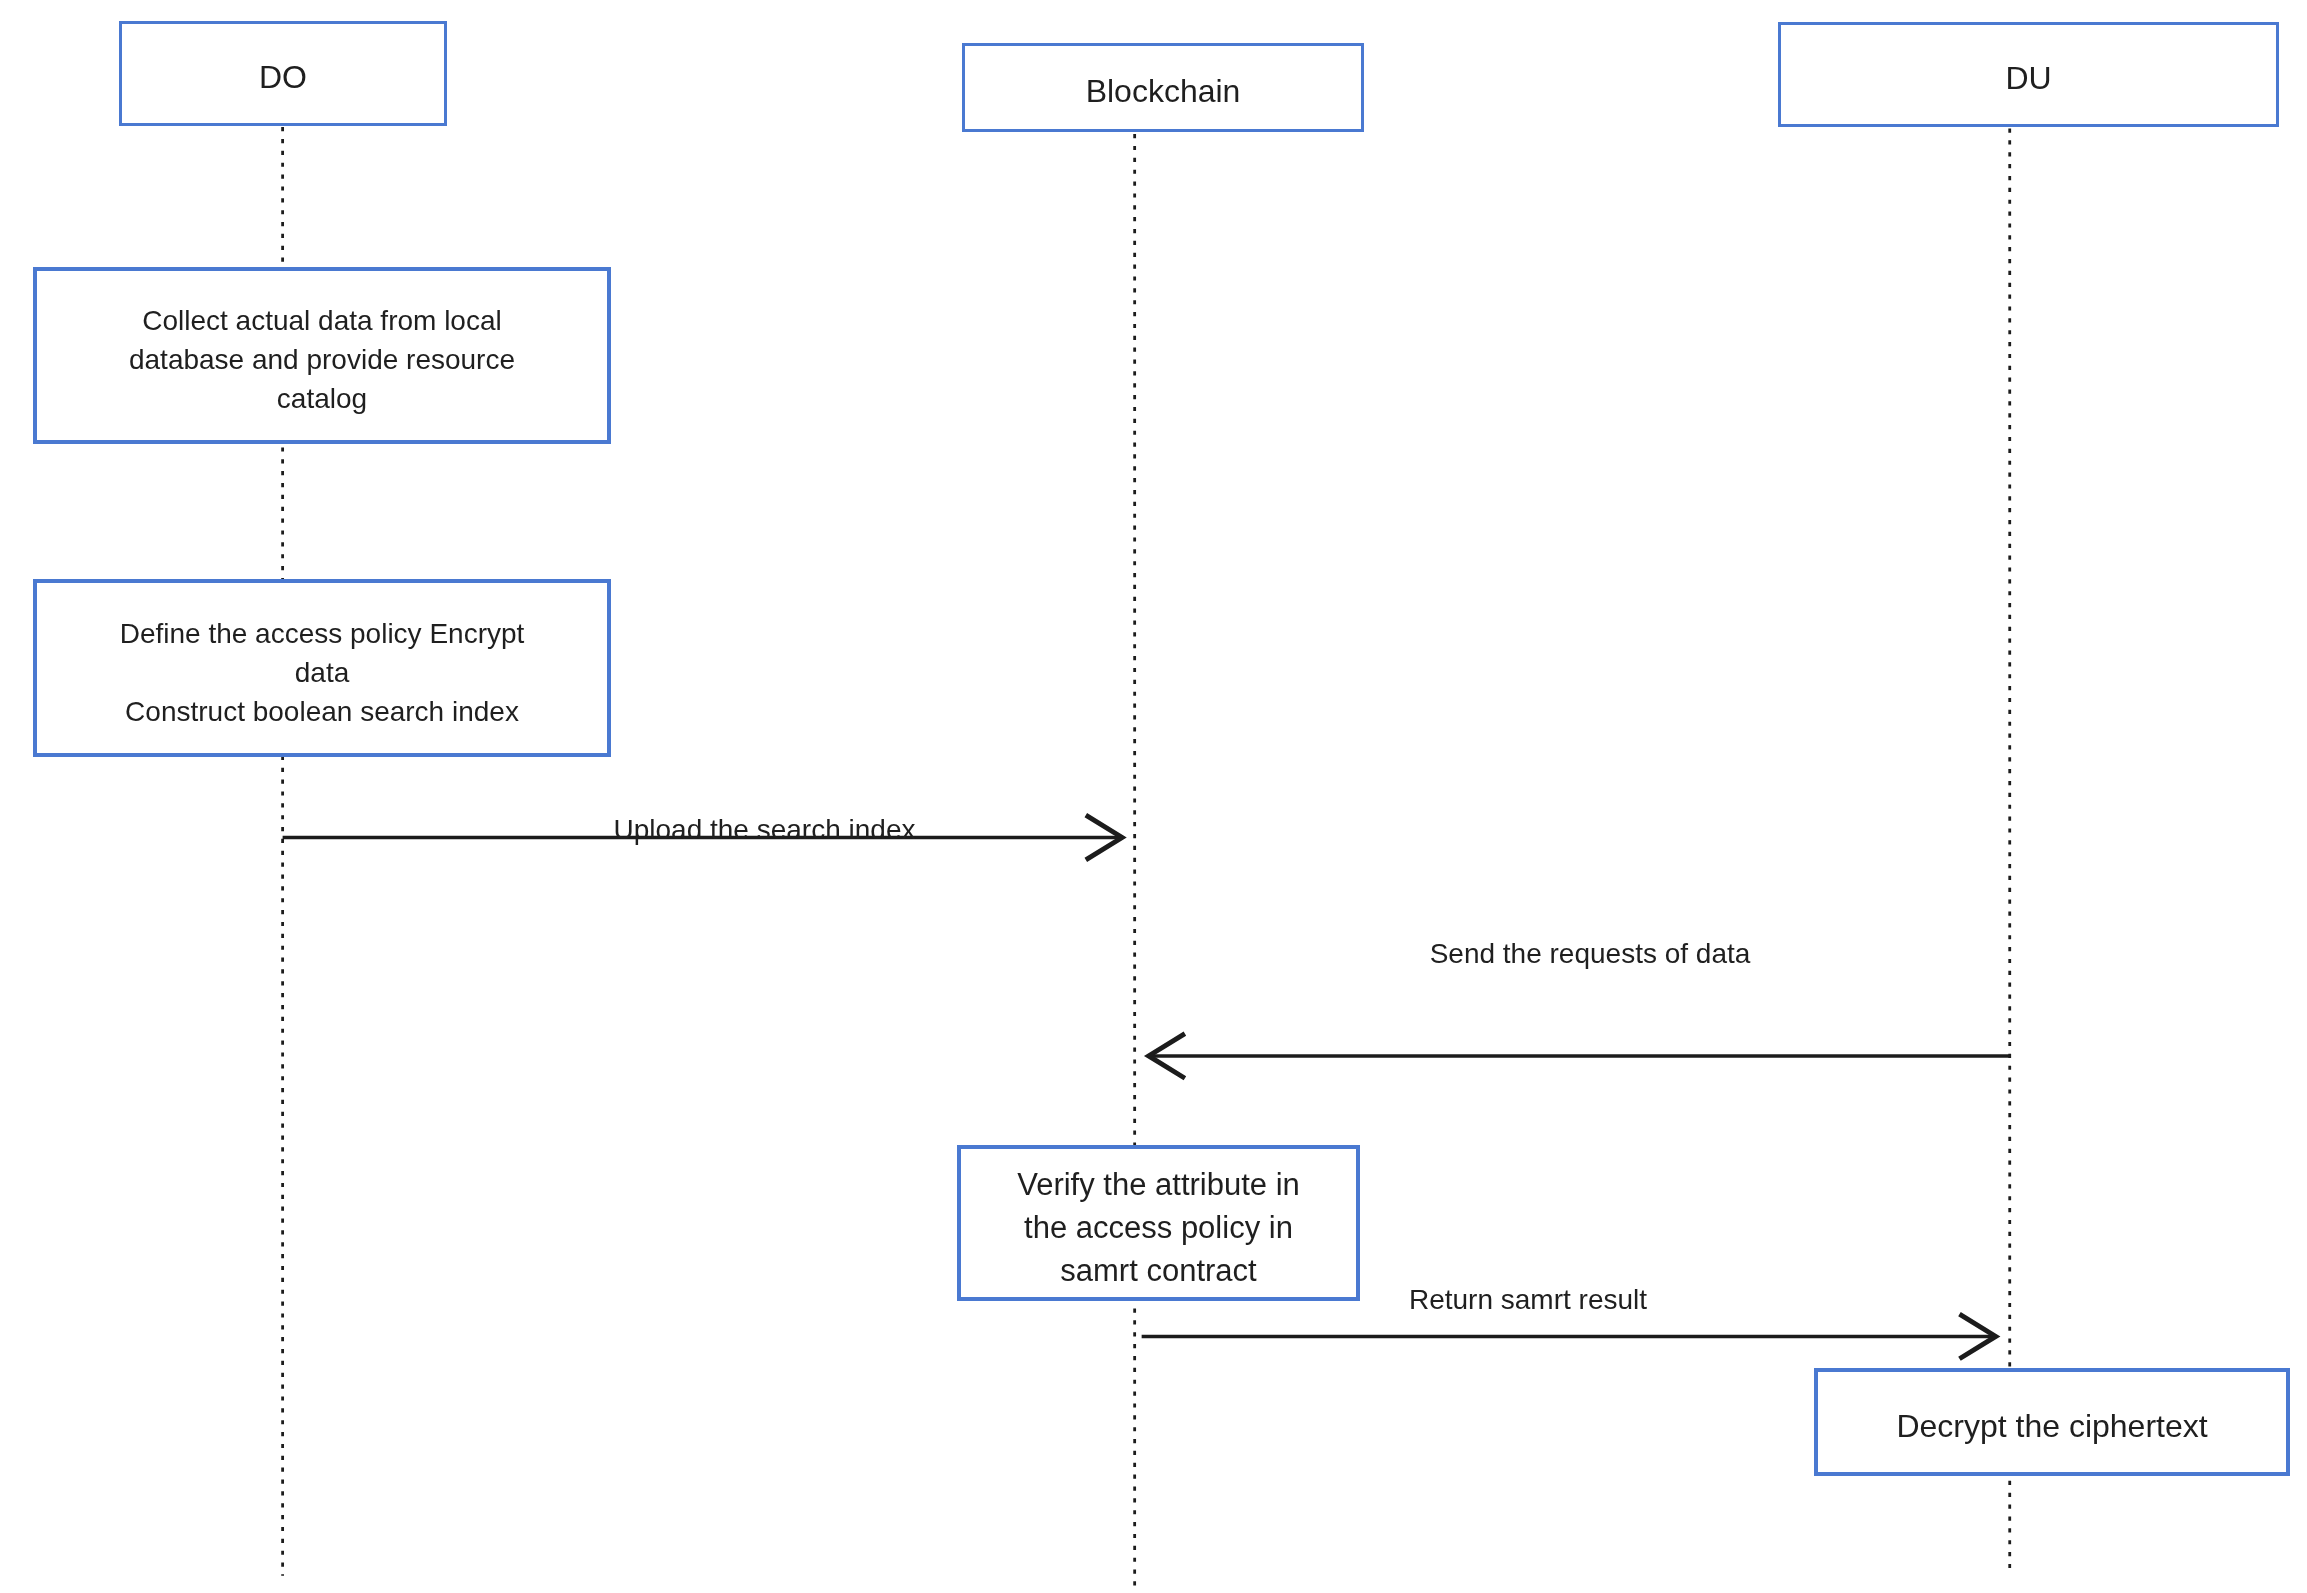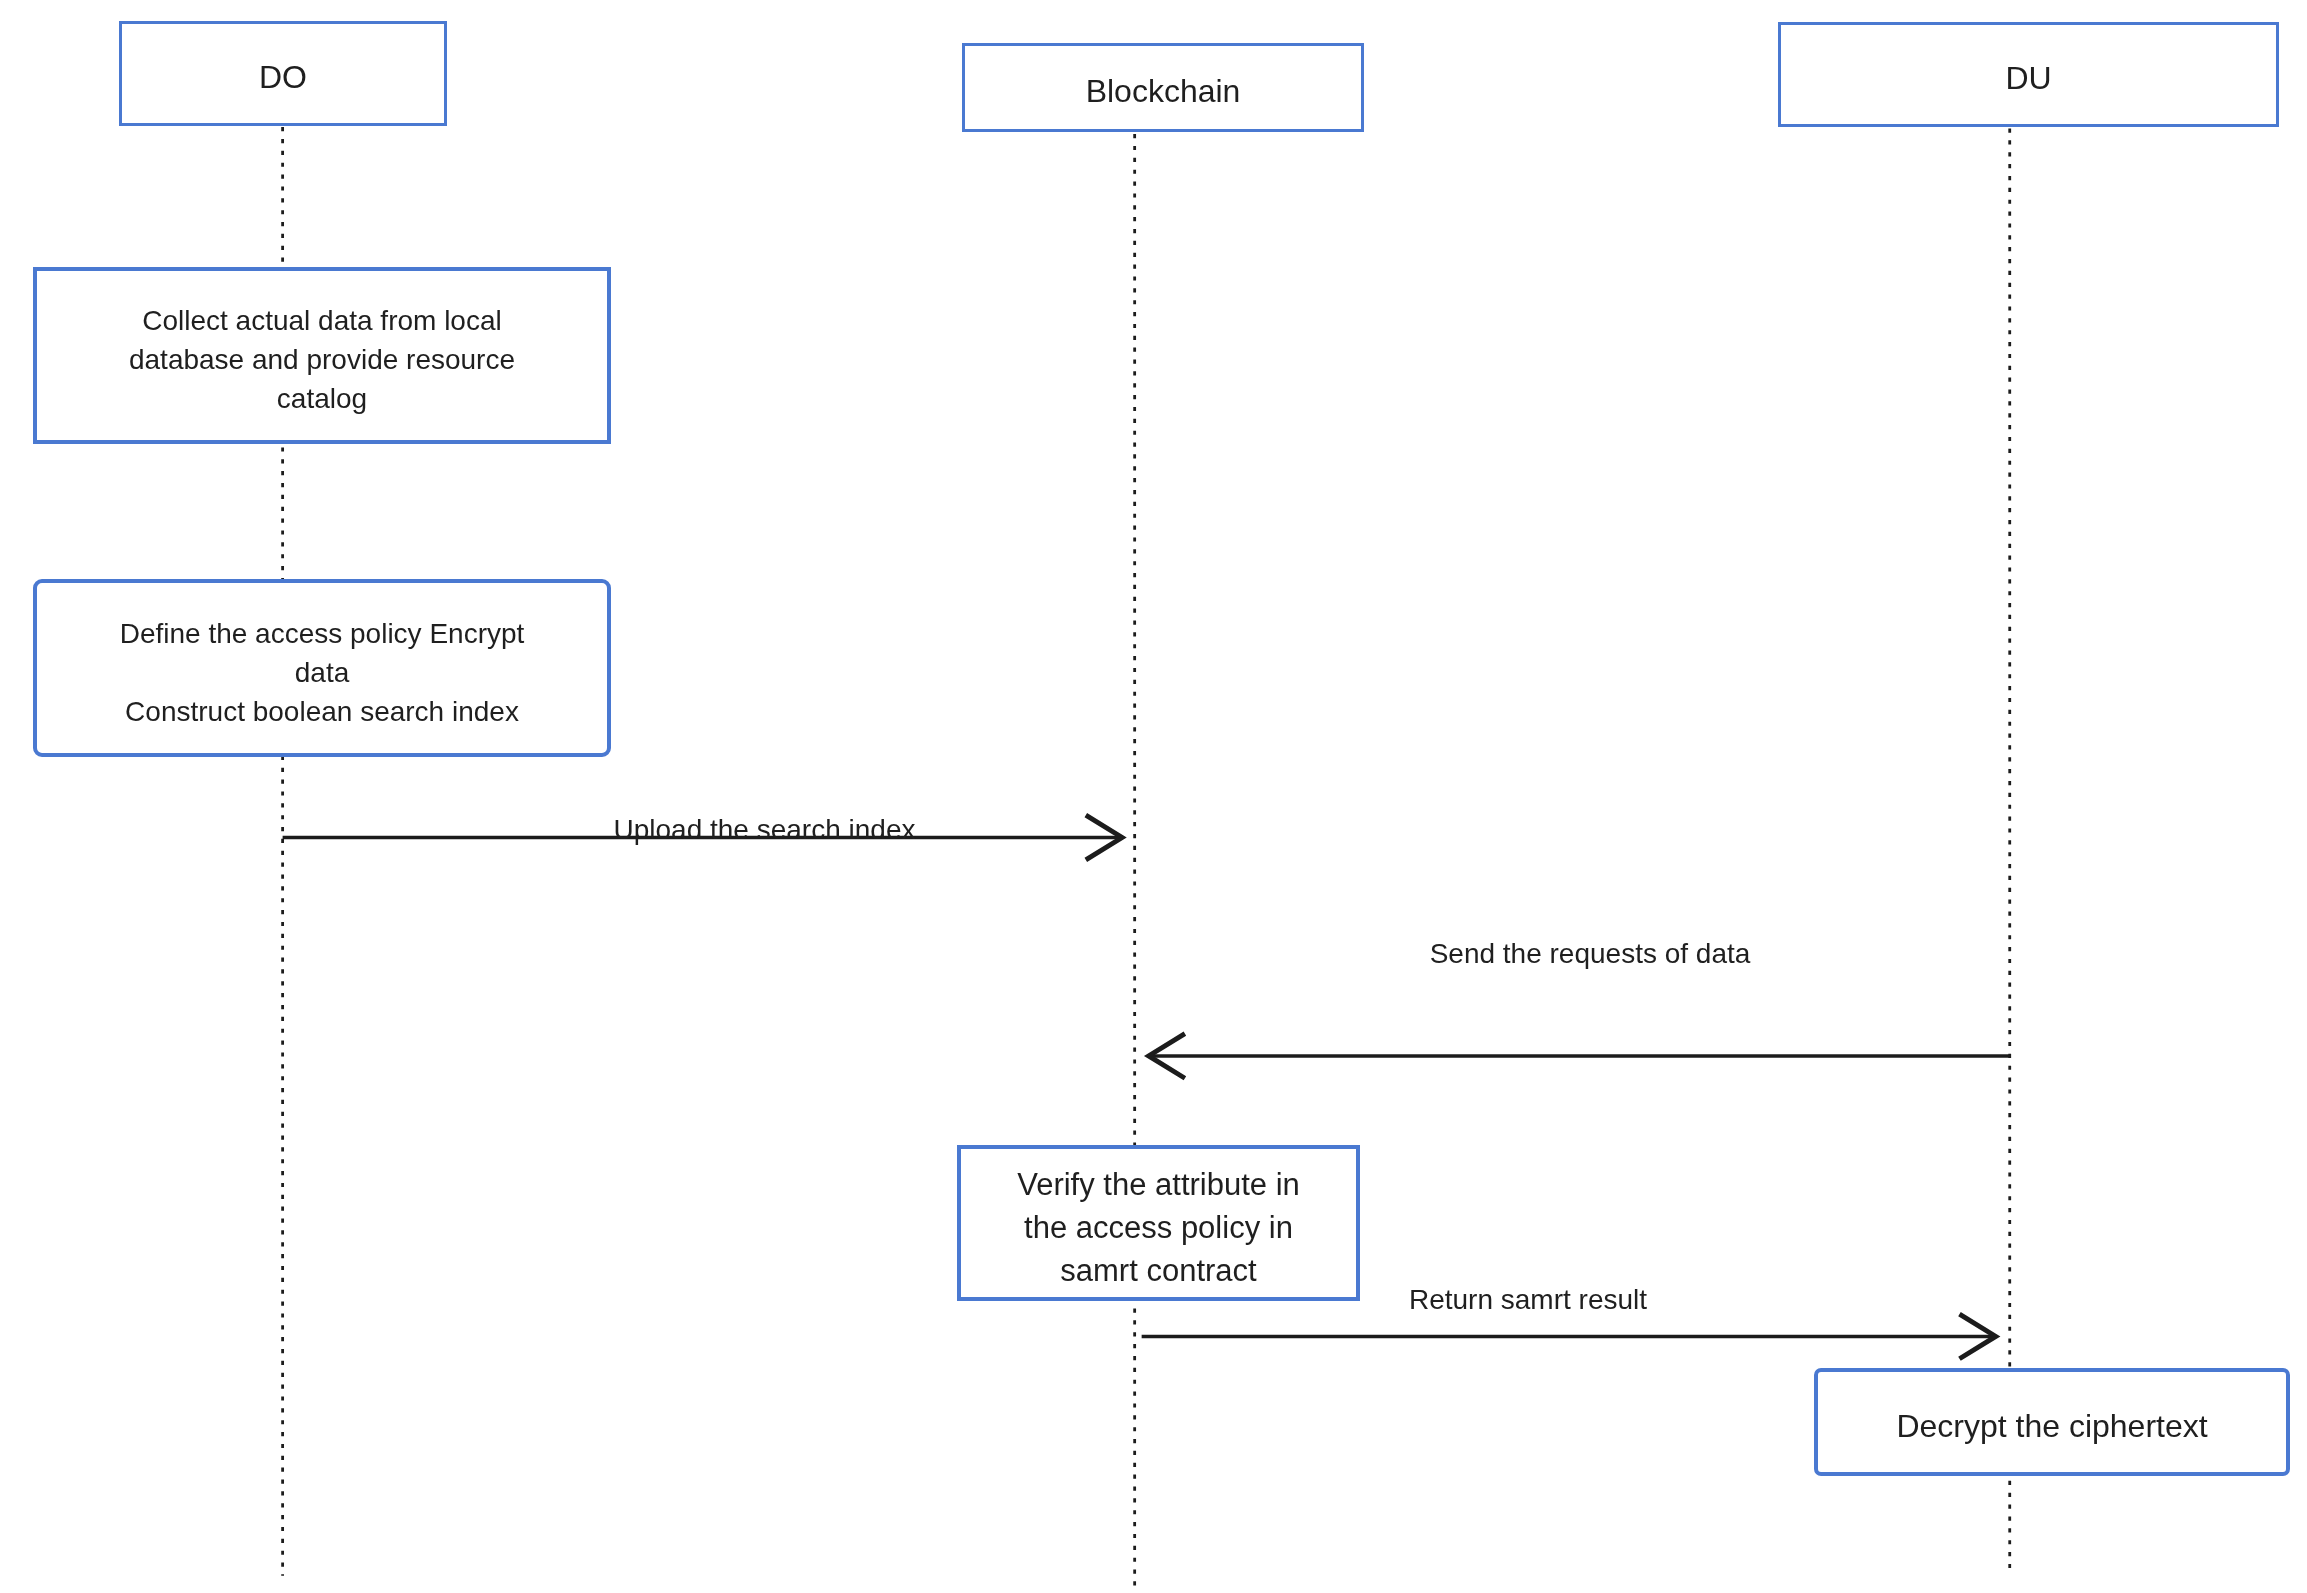--- a/index.html
+++ b/index.html
@@ -97,34 +97,34 @@
   <div class="box activity-box act-collect" style="left:33px; top:267px; width:578px; height:177px;">
     <span class="box-text">Collect actual data from local
 database and provide resource
 catalog</span>
   </div>
 
   <div class="box actor-box" style="left:1778px; top:22px; width:501px; height:105px;">
     <span class="box-text">DU</span>
   </div>
 
-  <div class="box activity-box act-define" style="left:33px; top:579px; width:578px; height:178px;border-radius:9px;">
+  <div class="box activity-box act-define" style="left:33px; top:579px; width:578px; height:178px;">
     <span class="box-text">Define the access policy Encrypt
 data
 Construct boolean search index</span>
   </div>
 
 
   <div class="box activity-box act-verify" style="left:957px; top:1145px; width:403px; height:156px;">
     <span class="box-text">Verify the attribute in
 the access policy in
 samrt contract</span>
   </div>
 
-  <div class="box activity-box act-decrypt" style="left:1814px; top:1368px; width:476px; height:108px;border-radius:7px;">
+  <div class="box activity-box act-decrypt" style="left:1814px; top:1368px; width:476px; height:108px;">
     <span class="box-text">Decrypt the ciphertext</span>
   </div>
 
   <div class="msg-label" style="left:590px; top:814px; width:349px;">Upload the search index</div>
 
   <div class="msg-label" style="left:1403px; top:938px; width:374px;">Send the requests of data</div>
 
   <div class="msg-label" style="left:1371px; top:1284px; width:314px;">Return  samrt result</div>
 
 </div>

